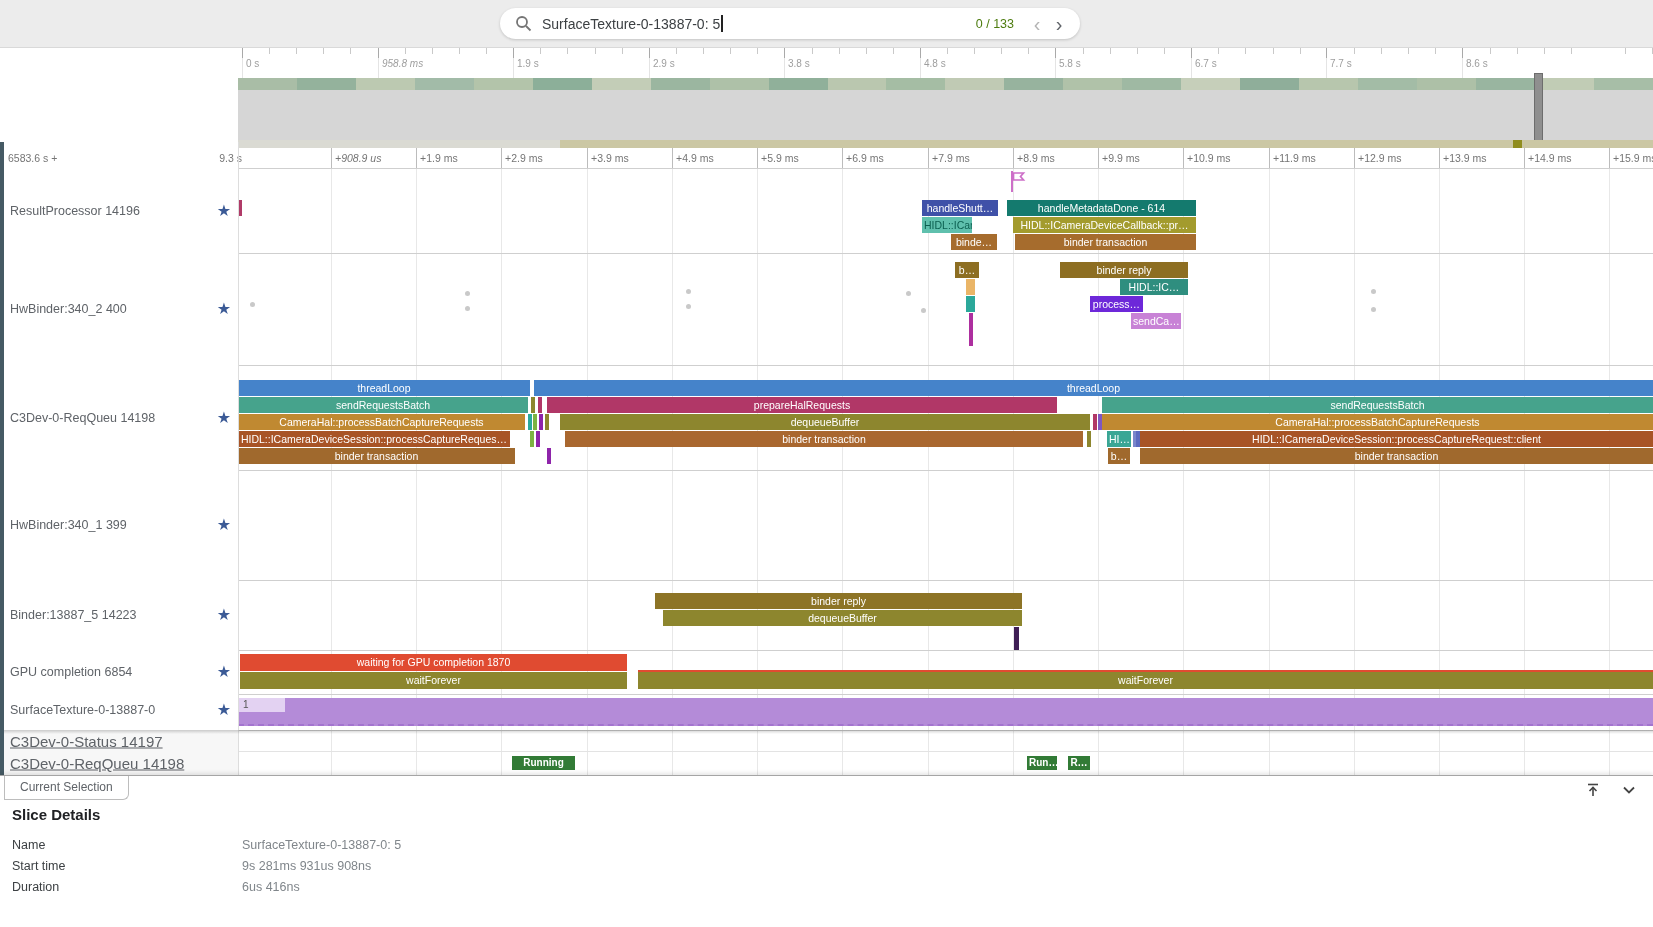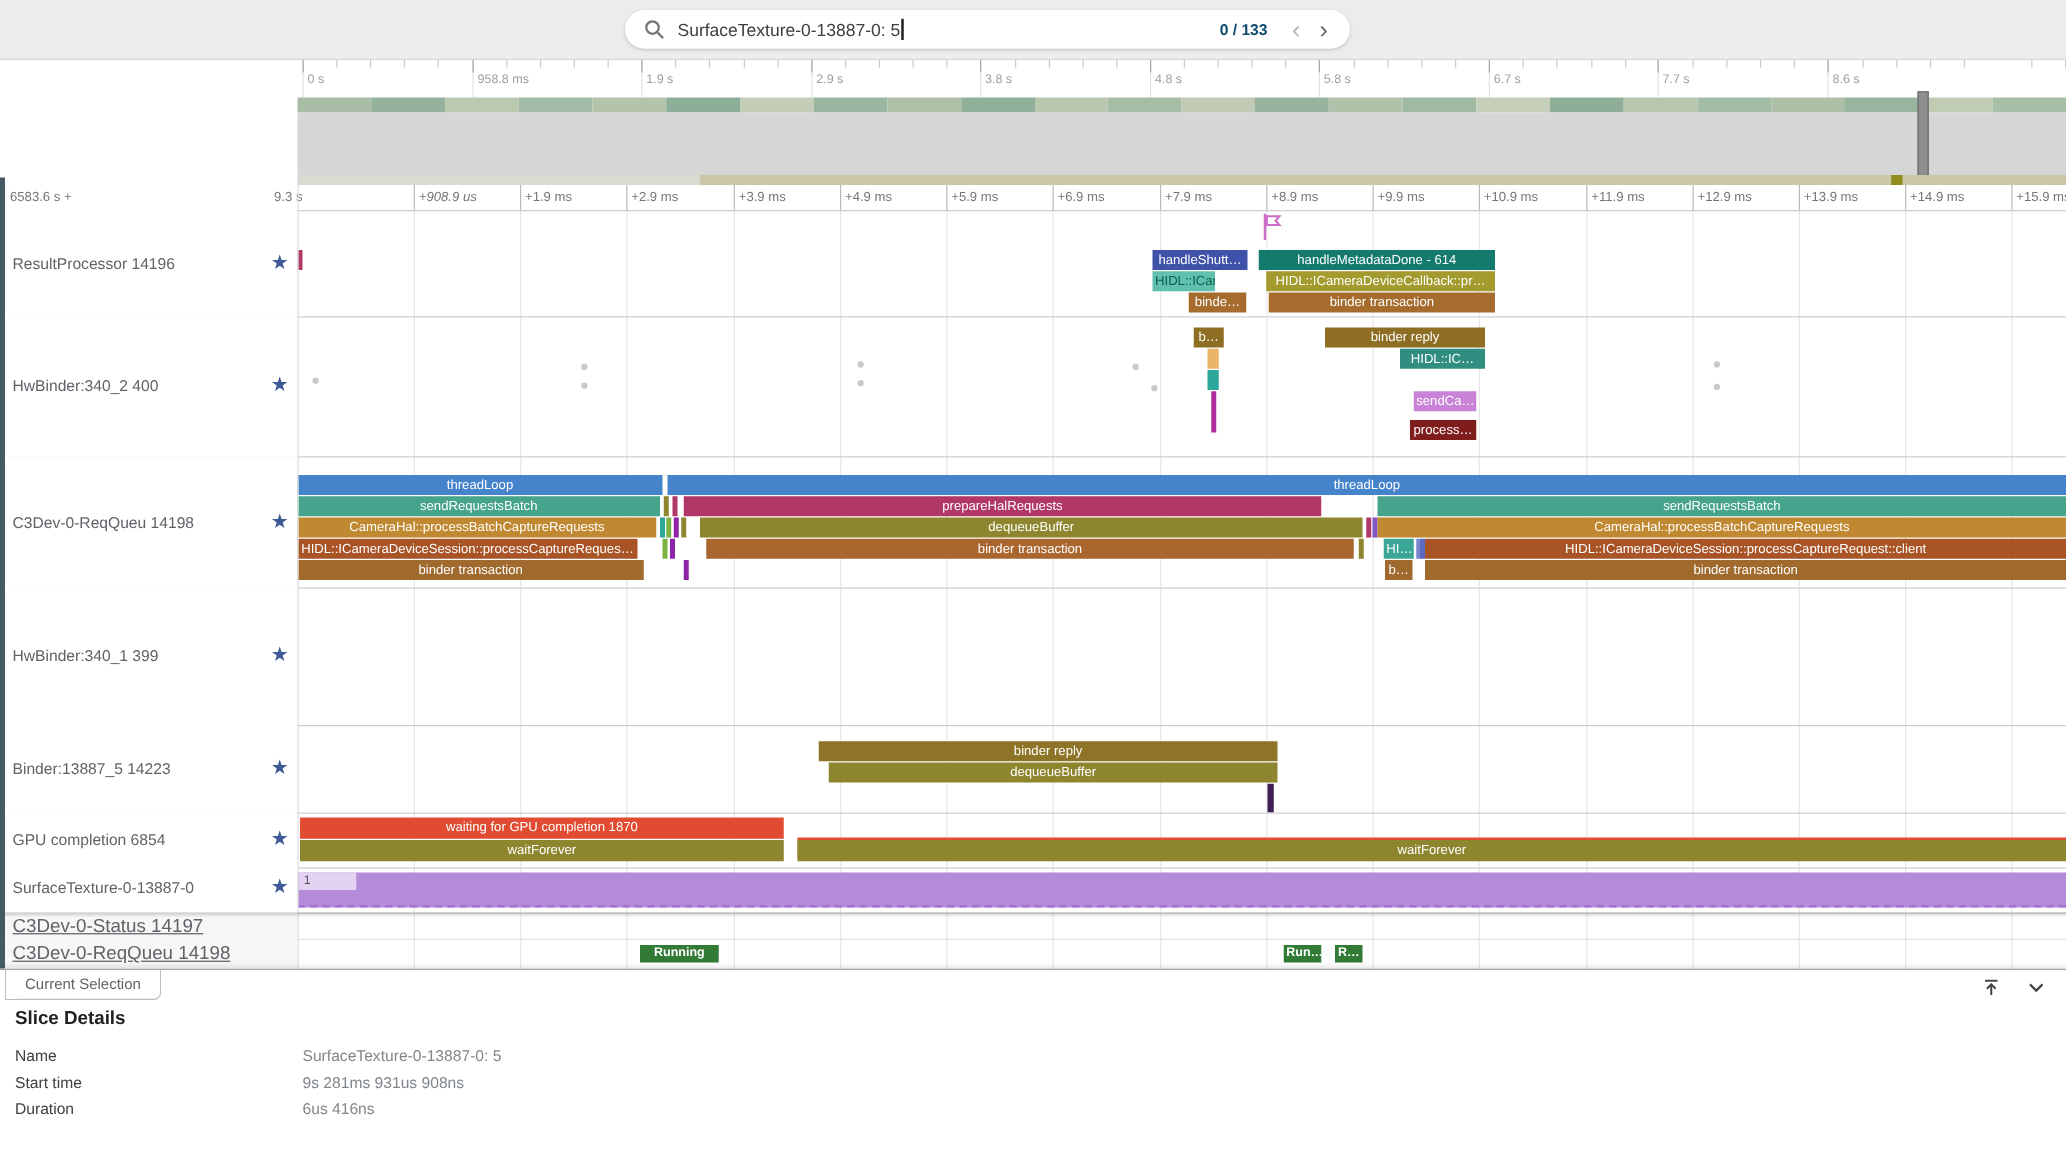--- a/index.html
+++ b/index.html
@@ -6,21 +6,21 @@
   body{width:1653px;height:927px;font-family:"Liberation Sans",sans-serif;}
   #app{position:relative;width:1653px;height:927px;background:#fff;}
 
   
   .topbar{position:absolute;left:0;top:0;width:1653px;height:47px;background:#ececec;border-bottom:1px solid #d9d9d9;z-index:30;}
   .searchbox{position:absolute;left:500px;top:8px;width:580px;height:31px;background:#fff;border-radius:16px;
     box-shadow:0 1px 3px rgba(0,0,0,.18);display:flex;align-items:center;padding:0 10px;box-sizing:border-box;}
   .s-icon{display:flex;margin:0 10px 0 5px;}
   .s-text{font-size:14px;color:#3c4043;white-space:nowrap;}
   .caret{width:1.5px;height:17px;background:#222;margin-left:1px;}
-  .s-count{margin-left:auto;font-size:12.5px;color:#0c4a6e;padding-right:12px;font-weight:bold;}
+  .s-count{margin-left:auto;font-size:12.5px;color:#4d7c0f;padding-right:12px;}
   .s-btn{font-size:20px;width:22px;text-align:center;line-height:26px;cursor:pointer;user-select:none;}
   .s-prev{color:#b3b3b3;}
   .s-next{color:#5f6368;}
 
   
   .ruler{position:absolute;left:238px;top:48px;width:1415px;height:30px;background:#fff;overflow:hidden;}
   .tick-minor{position:absolute;top:0;width:1px;height:6px;background:#c9c9c9;}
   .tick-tall{position:absolute;top:0;width:1px;height:30px;background:#e4e4e4;}
   .tick-major{position:absolute;top:0;width:1px;height:10px;background:#a9a9a9;}
   .tick-label{position:absolute;top:10px;font-size:10px;color:#9e9e9e;padding-left:4px;white-space:nowrap;}
@@ -135,21 +135,21 @@
       <div class="tick-minor" style="left: 1278.64px;"></div>
       <div class="tick-minor" style="left: 1305.76px;"></div>
       <div class="tick-minor" style="left: 1332.88px;"></div>
       <div class="tick-minor" style="left: 1387.12px;"></div>
       <div class="tick-minor" style="left: 1414.24px;"></div>
       <div class="tick-tall" style="left: 4px;"></div>
       <div class="tick-major" style="left: 4px;"></div>
       <div class="tick-label" style="left: 4px;">0 s</div>
       <div class="tick-tall" style="left: 140px;"></div>
       <div class="tick-major" style="left: 140px;"></div>
-      <div class="tick-label" style="left: 140px;">958.8 ms</div>
+      <div class="tick-label" style="left: 140px; font-style: italic;">958.8 ms</div>
       <div class="tick-tall" style="left: 275px;"></div>
       <div class="tick-major" style="left: 275px;"></div>
       <div class="tick-label" style="left: 275px;">1.9 s</div>
       <div class="tick-tall" style="left: 411px;"></div>
       <div class="tick-major" style="left: 411px;"></div>
       <div class="tick-label" style="left: 411px;">2.9 s</div>
       <div class="tick-tall" style="left: 546px;"></div>
       <div class="tick-major" style="left: 546px;"></div>
       <div class="tick-label" style="left: 546px;">3.8 s</div>
       <div class="tick-tall" style="left: 682px;"></div>
@@ -273,21 +273,21 @@
       <div class="track-label" style="top: 168px; height: 85px;">
         <div class="tl-text">ResultProcessor 14196</div>
         <div class="star">★</div>
       </div>
       <div class="sep" style="top: 253px;"></div>
       <div class="slice" style="left: 955px; top: 262px; width: 24px; height: 16px; line-height: 16px; background: rgb(141, 110, 34);">b…</div>
       <div class="slice" style="left: 1060px; top: 262px; width: 128px; height: 16px; line-height: 16px; background: rgb(141, 110, 34);">binder reply</div>
       <div class="slice" style="left: 966px; top: 279px; width: 9px; height: 16px; line-height: 16px; background: rgb(234, 181, 103);"></div>
       <div class="slice" style="left: 1120px; top: 279px; width: 68px; height: 16px; line-height: 16px; background: rgb(47, 142, 127);">HIDL::IC…</div>
       <div class="slice" style="left: 966px; top: 296px; width: 9px; height: 16px; line-height: 16px; background: rgb(43, 168, 154);"></div>
-      <div class="slice" style="left: 1128px; top: 296px; width: 53px; height: 16px; line-height: 16px; background: #7f1d1d; margin-top: 40px;">process…</div>
+      <div class="slice" style="left: 1090px; top: 296px; width: 53px; height: 16px; line-height: 16px; background: #6d28d9;">process…</div>
       <div class="slice" style="left: 969px; top: 313px; width: 3px; height: 33px; line-height: 33px; background: rgb(173, 47, 159);"></div>
       <div class="slice" style="left: 1131px; top: 313px; width: 50px; height: 16px; line-height: 16px; background: rgb(200, 130, 214);">sendCa…</div>
       <div class="dot" style="left: 250px; top: 302px;"></div>
       <div class="dot" style="left: 465px; top: 291px;"></div>
       <div class="dot" style="left: 465px; top: 306px;"></div>
       <div class="dot" style="left: 686px; top: 289px;"></div>
       <div class="dot" style="left: 686px; top: 304px;"></div>
       <div class="dot" style="left: 906px; top: 291px;"></div>
       <div class="dot" style="left: 921px; top: 308px;"></div>
       <div class="dot" style="left: 1371px; top: 289px;"></div>

